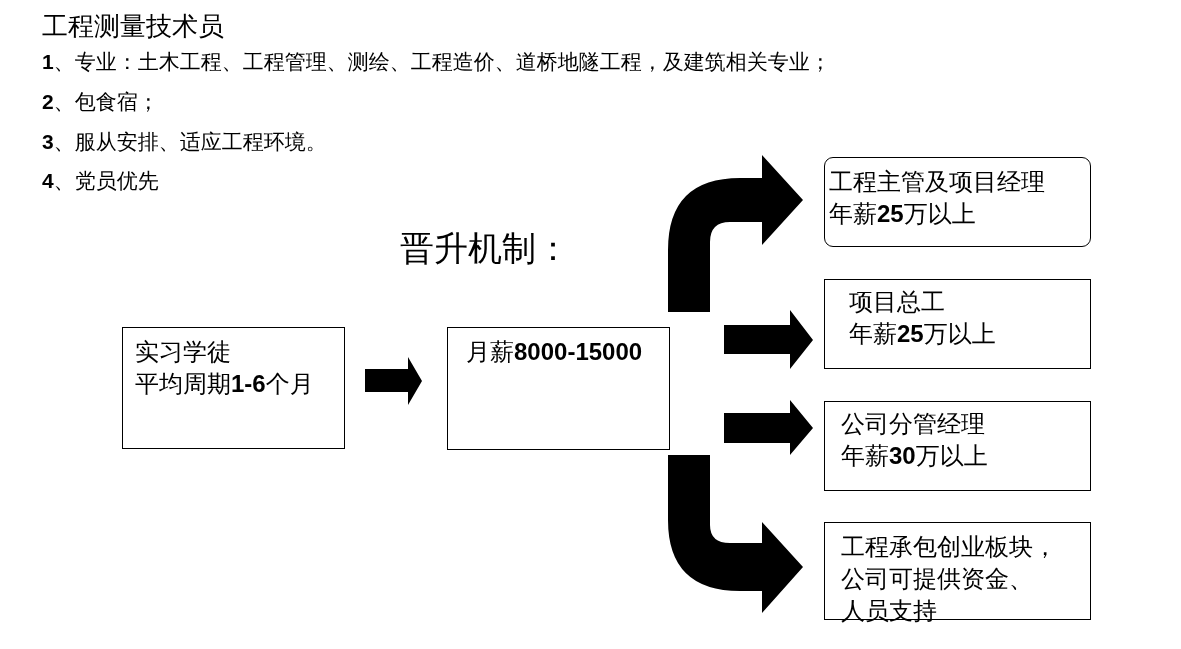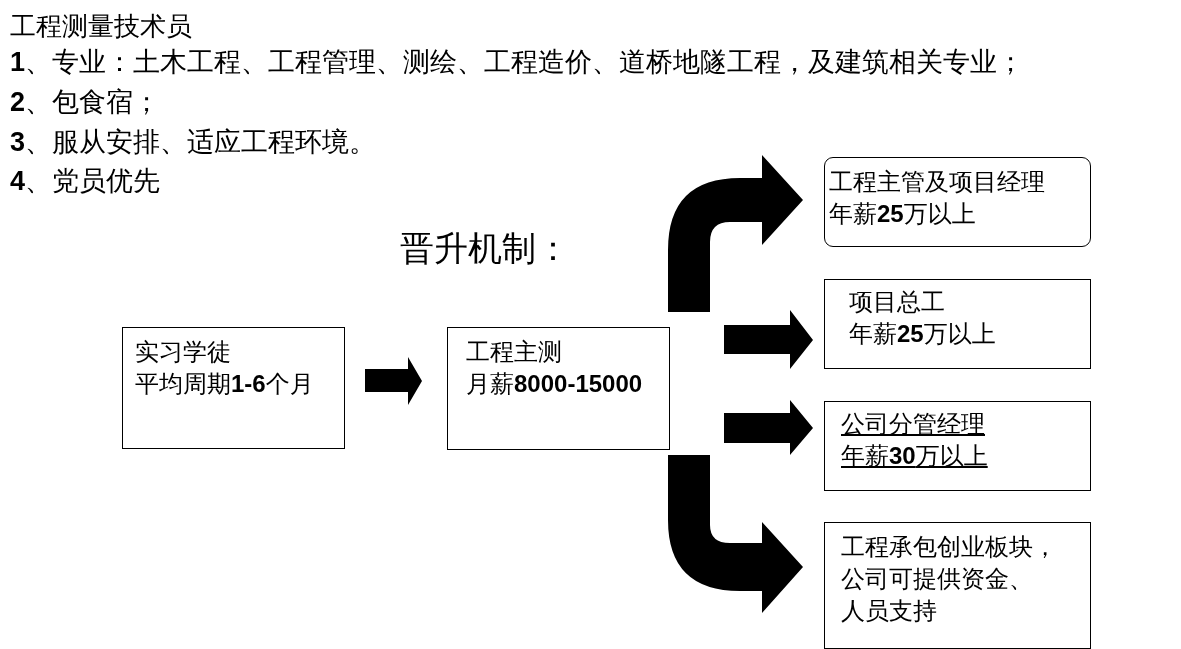--- a/index.html
+++ b/index.html
@@ -1,21 +1,21 @@
 <!DOCTYPE html>
 <html><head>
 <meta charset="utf-8">
 <style>
   html, body { margin: 0; padding: 0; background: #ffffff; }
   body { width: 1181px; height: 649px; position: relative; overflow: hidden;
          font-family: "DejaVu Sans", "Liberation Sans", sans-serif; color: #000; }
-  .line { position: absolute; white-space: nowrap; font-size: 27px; line-height: 36px; }
+  .line { position: absolute; white-space: nowrap; font-size: 27px; line-height: 36px; margin-left: 32px; }
   .num { font-family: "Liberation Sans", sans-serif; font-weight: bold; }
   .title { left: 10px; top: 8px; font-size: 26px; }
-  .req { left: 10px; font-size: 27px; }
+  .req { left: 10px; font-size: 21px; }
   .heading { position: absolute; left: 400px; top: 228px; font-size: 34px; line-height: 40px; white-space: nowrap; }
   .box { position: absolute; border: 1.5px solid #000; box-sizing: border-box; background: #fff; }
   .box .bl { display: block; white-space: nowrap; font-size: 24px; line-height: 32px; }
   .box .bl .num { font-size: 24px; }
   svg.arrows { position: absolute; left: 0; top: 0; }
 </style>
 </head>
 <body>
 
 <div class="line title">工程测量技术员</div>
@@ -39,36 +39,35 @@
 
   <path fill="#000" d="M668,455 L710,455 L710,525 Q710,543 730,543 L762,543 L762,522 L803,567 L762,613 L762,591 L740,591 Q668,591 668,520 Z"></path>
 </svg>
 
 <div class="box" style="left:122px; top:327px; width:223px; height:122px; padding:8px 0 17px 12px;">
   <span class="bl">实习学徒</span>
   <span class="bl"><span>平均周期</span><span class="num">1-6</span><span>个月</span></span>
 </div>
 
 <div class="box" style="left:447px; top:327px; width:223px; height:123px; padding:8px 0 0 18px;">
-  <span class="bl">工程主测</span>
   <span class="bl"><span>月薪</span><span class="num">8000-15000</span></span>
 </div>
 
 <div class="box" style="left:824px; top:157px; width:267px; height:90px; padding:8px 0 0 4px;border-radius:9px;">
   <span class="bl">工程主管及项目经理</span>
   <span class="bl"><span>年薪</span><span class="num">25</span><span>万以上</span></span>
 </div>
 
 <div class="box" style="left:824px; top:279px; width:267px; height:90px; padding:6px 0 0 24px;">
   <span class="bl">项目总工</span>
   <span class="bl"><span>年薪</span><span class="num">25</span><span>万以上</span></span>
 </div>
 
-<div class="box" style="left:824px; top:401px; width:267px; height:90px; padding:6px 0 0 16px;text-decoration:underline;">
+<div class="box" style="left:824px; top:401px; width:267px; height:90px; padding:6px 0 0 16px;">
   <span class="bl">公司分管经理</span>
   <span class="bl"><span>年薪</span><span class="num">30</span><span>万以上</span></span>
 </div>
 
-<div class="box" style="left:824px; top:522px; width:267px; height:127px; padding:8px 0 0 16px;">
+<div class="box" style="left:824px; top:522px; width:267px; height:98px; padding:8px 0 0 16px;">
   <span class="bl">工程承包创业板块，</span>
   <span class="bl">公司可提供资金、</span>
   <span class="bl">人员支持</span>
 </div>
 
 </body></html>

